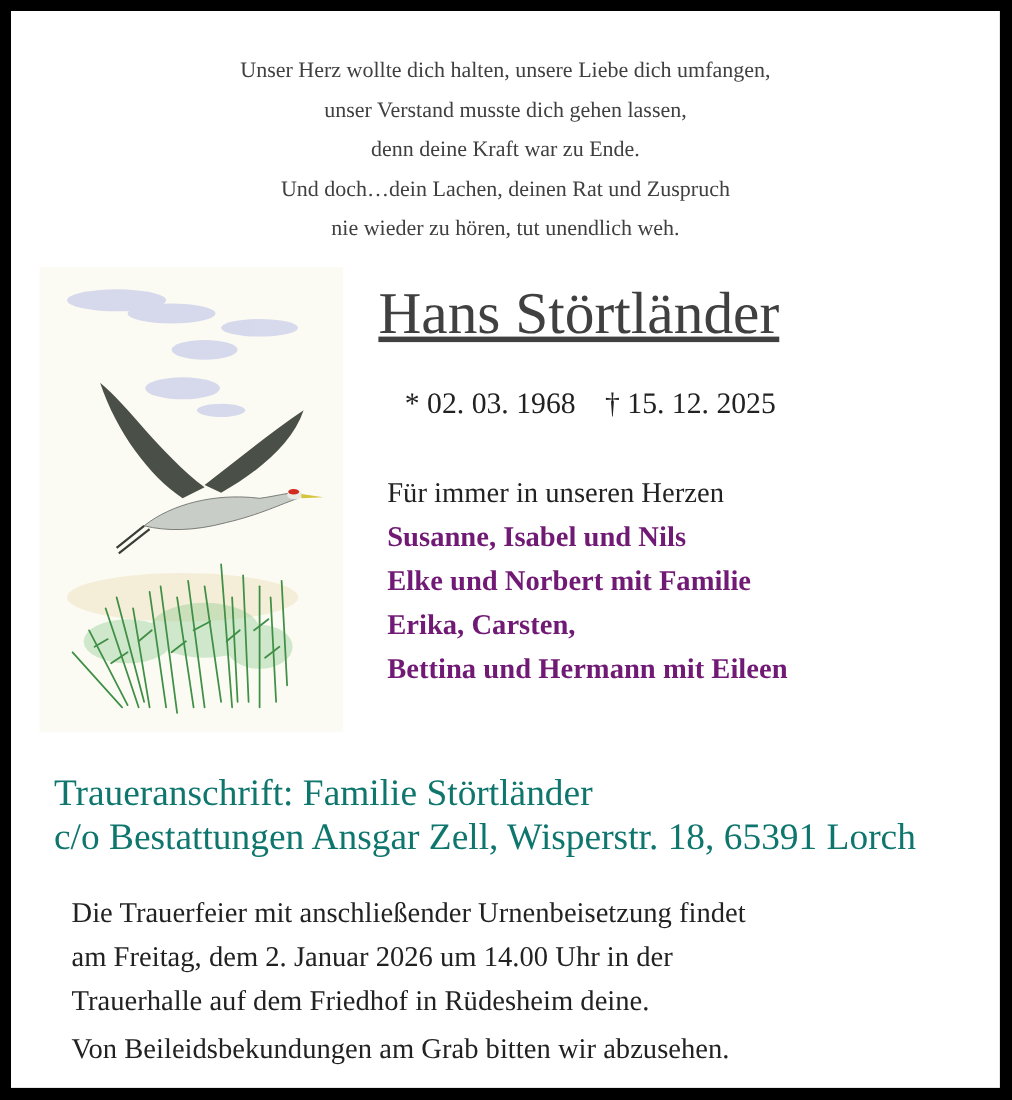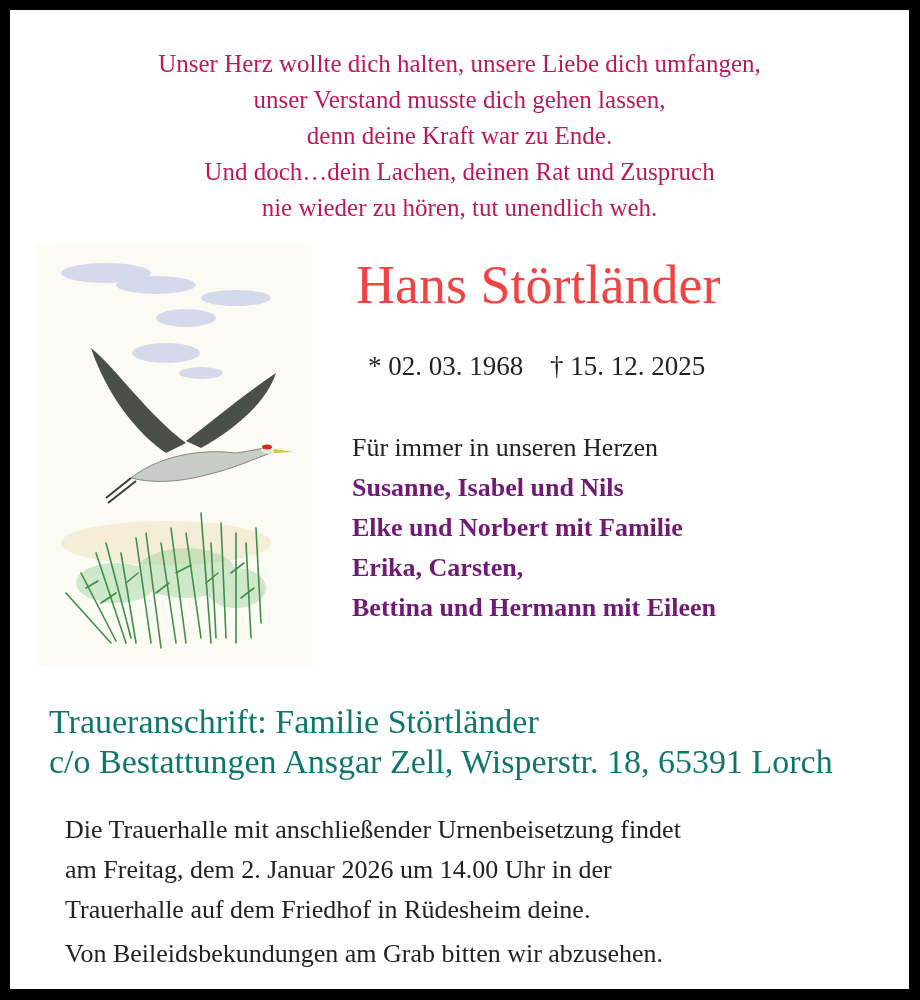--- a/index.html
+++ b/index.html
@@ -14,39 +14,40 @@
   .card {
     position: absolute;
     left: 10px; top: 10px;
     width: 899px; height: 979px;
     background: #fff;
   }
   .poem {
     position: absolute;
     left: 0; top: 36px; width: 899px;
     text-align: center;
-    font-size: 25px;
+    font-size: 20px;
     line-height: 36px;
-    color: #be185d;
+    color: #404040;
   }
   .poem div { white-space: nowrap; }
   .illustration {
     position: absolute;
     left: 26px; top: 233px;
     width: 276px; height: 422px;
     background: #fbfbf3;
   }
   .illustration svg { display:block; }
   .name {
     position: absolute;
-    left: 346px; top: 240px;
+    left: 334px; top: 240px;
     font-size: 54px;
     line-height: 70px;
-    color: #ef4444;
-    white-space: nowrap;
+    color: #404040;
+    white-space: nowrap;
+    text-decoration: underline;
   }
   .dates {
     position: absolute;
     left: 358px; top: 336px;
     font-size: 27px;
     line-height: 40px;
     color: #222;
     white-space: nowrap;
   }
   .dates span { display:inline-block; }
@@ -180,20 +181,20 @@
     <div class="member">Erika, Carsten,</div>
     <div class="member">Bettina und Hermann mit Eileen</div>
   </div>
 
   <div class="address">
     <div>Traueranschrift: Familie Störtländer</div>
     <div>c/o Bestattungen Ansgar Zell, Wisperstr. 18, 65391 Lorch</div>
   </div>
 
   <div class="ceremony">
-    <div>Die Trauerhalle mit anschließender Urnenbeisetzung findet</div>
+    <div>Die Trauerfeier mit anschließender Urnenbeisetzung findet</div>
     <div>am Freitag, dem 2. Januar 2026 um 14.00 Uhr in der</div>
     <div>Trauerhalle auf dem Friedhof in Rüdesheim deine.</div>
   </div>
 
   <div class="note">Von Beileidsbekundungen am Grab bitten wir abzusehen.</div>
 
 </div>
 
 </body></html>

